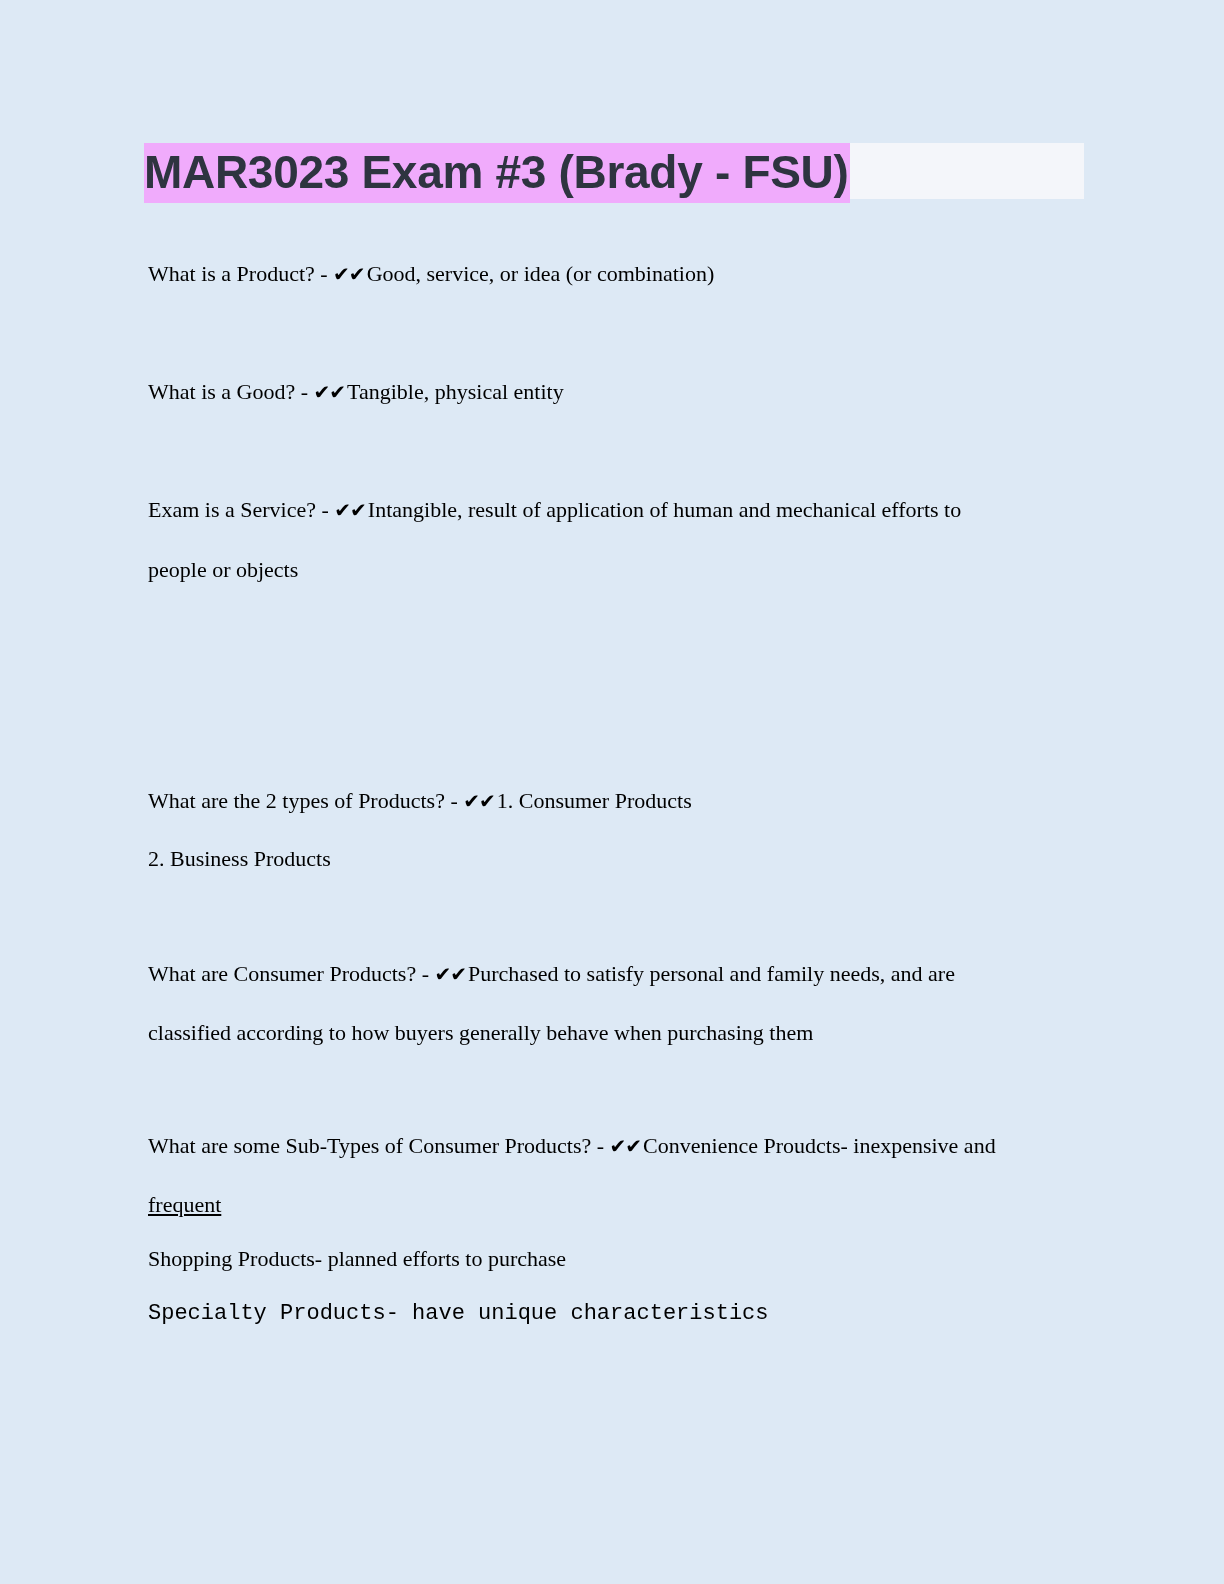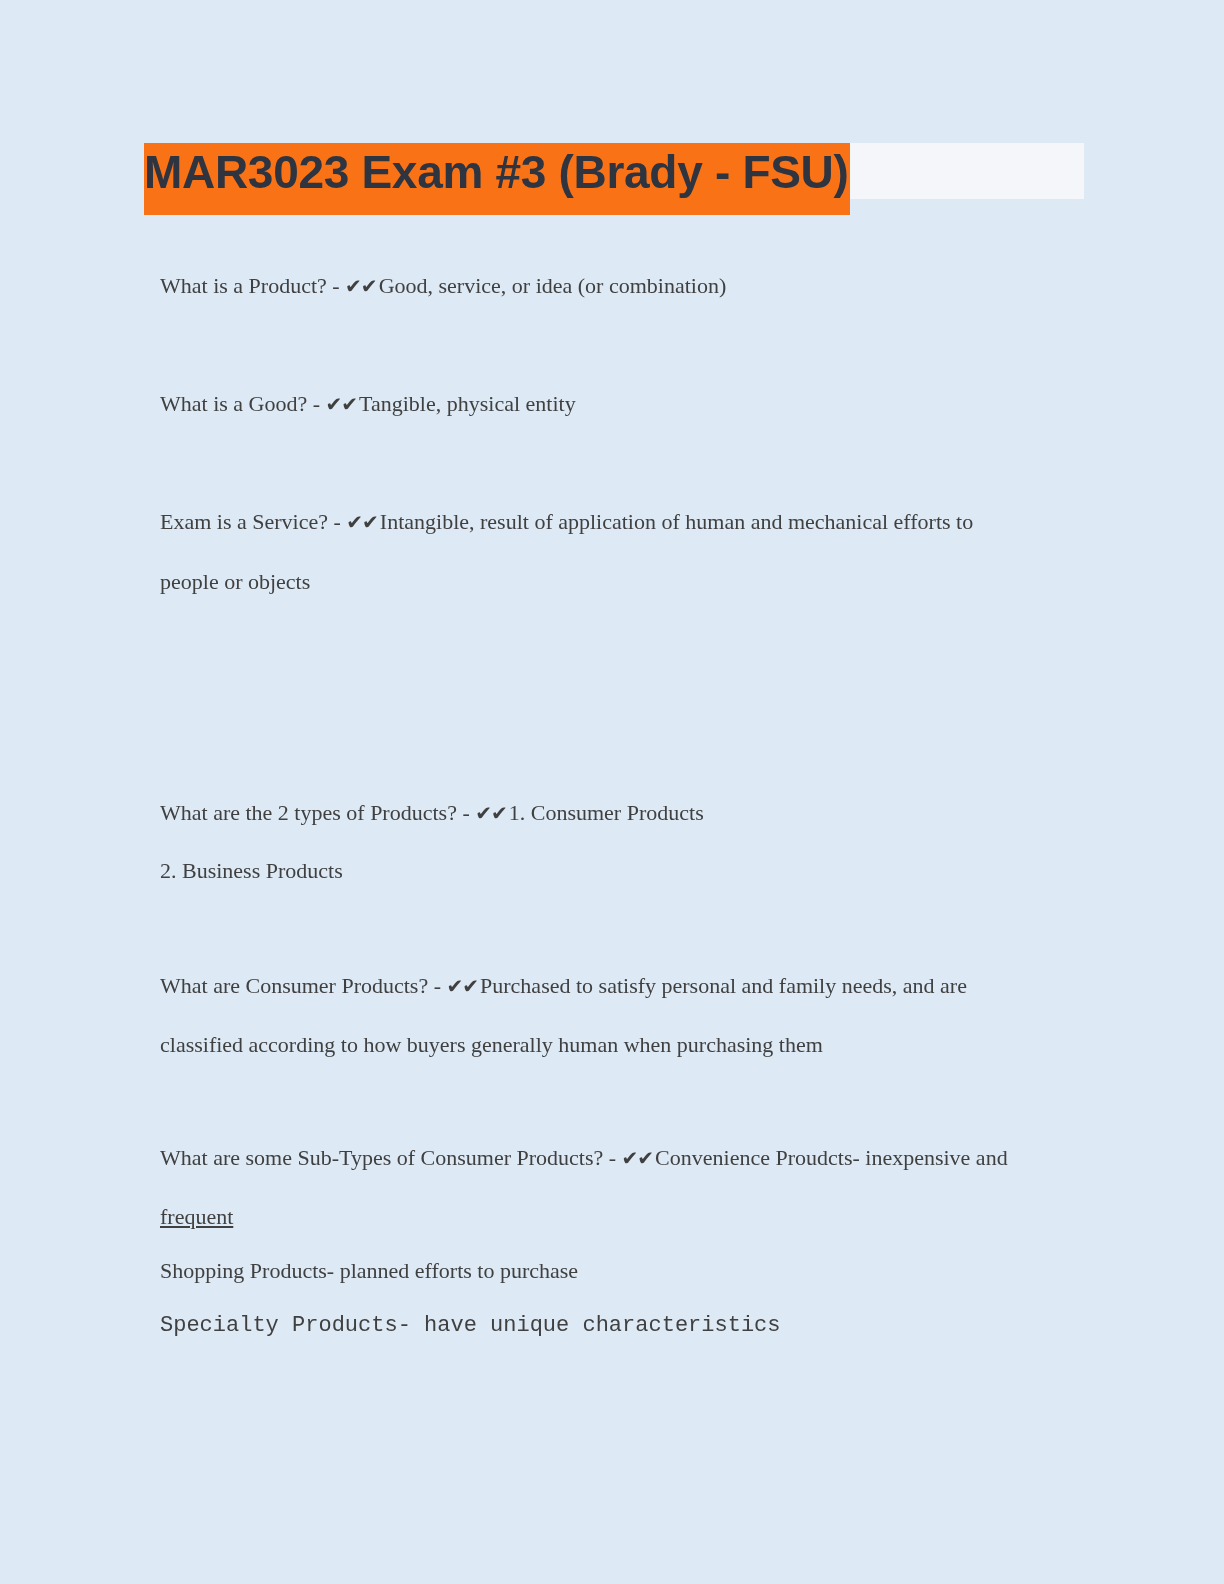--- a/index.html
+++ b/index.html
@@ -27,37 +27,37 @@
       height: 56px;
       background: #f4f6fa;
     }
     .title {
       position: absolute;
       left: 144px;
       top: 143px;
       height: 56px;
       line-height: 58px;
       margin: 0;
-      padding: 0 1px 16px 0;
-      background: #f97316;
+      padding: 0 1px 4px 0;
+      background: #f0abfc;
       color: #2e3440;
       font-family: "Liberation Sans", sans-serif;
       font-weight: bold;
       font-size: 46px;
       white-space: nowrap;
       letter-spacing: -0.3px;
     }
     .line {
       position: absolute;
       left: 144px;
       font-family: "Liberation Serif", serif;
       font-size: 22px;
-      color: #404040;
+      color: #000000;
       white-space: nowrap;
-      margin: 16px;
+      margin: 4px;
       line-height: 26px;
     }
     .check {
       font-family: "DejaVu Sans", sans-serif;
       font-weight: bold;
       font-size: 20px;
       letter-spacing: -1px;
       margin-right: 2px;
     }
   </style>
@@ -74,20 +74,20 @@
   <p class="line" style="top:375px;"><span>What is a Good? - </span><span class="check">✔✔</span><span>Tangible, physical entity</span></p>
 
   <p class="line" style="top:493px;"><span>Exam is a Service? - </span><span class="check">✔✔</span><span>Intangible, result of application of human and mechanical efforts to</span></p>
   <p class="line" style="top:553px;">people or objects</p>
 
 
   <p class="line" style="top:784px;text-align:center;"><span>What are the 2 types of Products? - </span><span class="check">✔✔</span><span>1. Consumer Products</span></p>
   <p class="line" style="top:842px;">2. Business Products</p>
 
   <p class="line" style="top:957px;"><span>What are Consumer Products? - </span><span class="check">✔✔</span><span>Purchased to satisfy personal and family needs, and are</span></p>
-  <p class="line" style="top:1016px;">classified according to how buyers generally human when purchasing them</p>
+  <p class="line" style="top:1016px;">classified according to how buyers generally behave when purchasing them</p>
 
   <p class="line" style="top:1129px;"><span>What are some Sub-Types of Consumer Products? - </span><span class="check">✔✔</span><span>Convenience Proudcts- inexpensive and</span></p>
   <p class="line" style="top:1188px;text-decoration:underline;">frequent</p>
   <p class="line" style="top:1242px;">Shopping Products- planned efforts to purchase</p>
   <p class="line" style="top:1297px;font-family:Liberation Mono, monospace;">Specialty Products- have unique characteristics</p>
 
 </div>
 
 </body></html>

